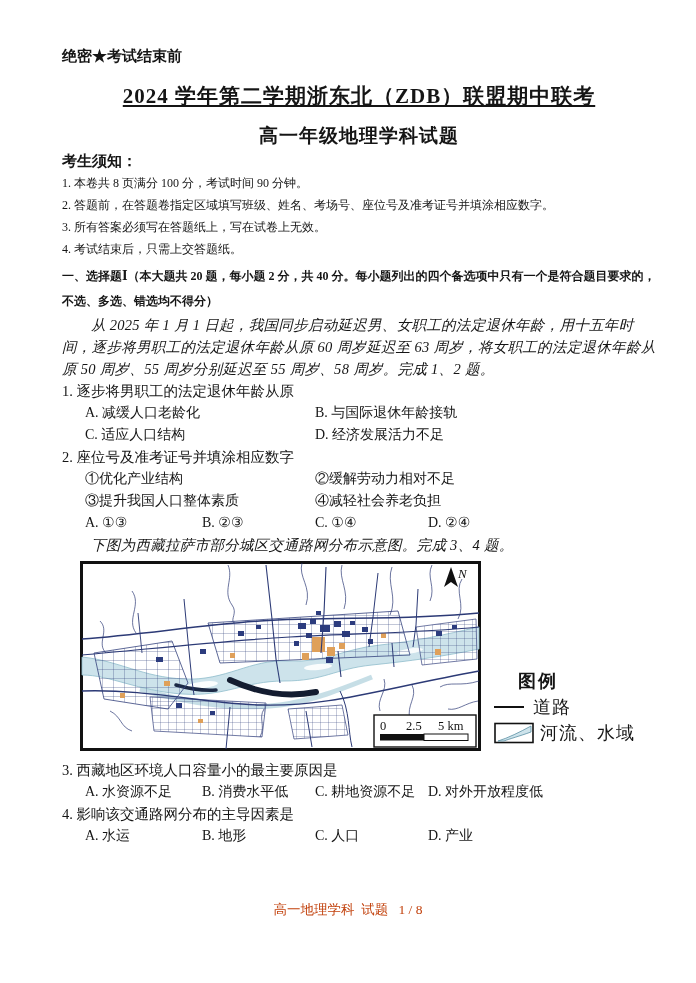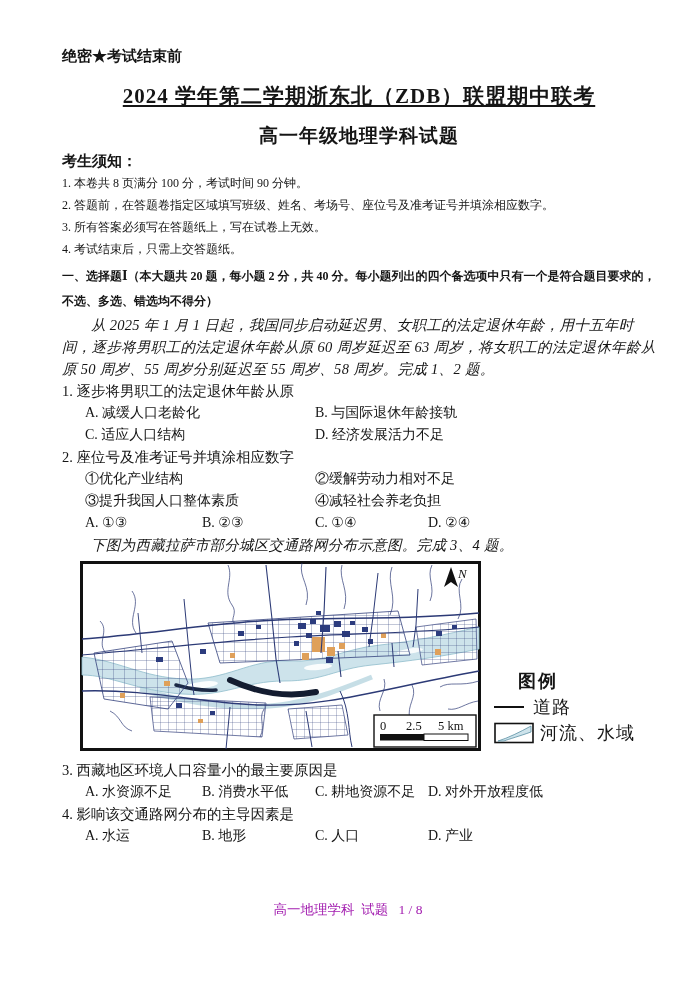--- a/index.html
+++ b/index.html
@@ -26,21 +26,21 @@
   .optrow .last{flex:1 1 auto;}
   .map-row{position:relative;height:196px;margin-top:3px;}
   .map-svg{position:absolute;left:18px;top:2px;}
   .legend{position:absolute;left:432px;top:110px;font-size:18px;line-height:24px;}
   .legend-title{font-weight:bold;padding-left:24px;letter-spacing:2px;}
   .legend-row{display:flex;align-items:center;margin-top:2px;}
   .road-swatch{display:inline-block;width:30px;height:2px;background:#111;margin-right:9px;flex:0 0 auto;}
   .legend-label{letter-spacing:1px;}
   .water-swatch{margin-right:6px;flex:0 0 auto;display:block;}
   .q-after-map{margin-top:4px;}
-  .footer{position:absolute;left:0;right:0;top:901px;text-align:center;font-size:13.5px;white-space:pre;color:#a21caf;}
+  .footer{position:absolute;left:0;right:0;top:901px;text-align:center;font-size:13.5px;white-space:pre;color:#c2410c;}
 </style>
 </head>
 <body>
 
 <div class="page">
   <div class="content">
 
     <div class="secrecy">绝密★考试结束前</div>
     <div class="title">2024 学年第二学期浙东北（ZDB）联盟期中联考</div>
     <div class="subtitle">高一年级地理学科试题</div>

